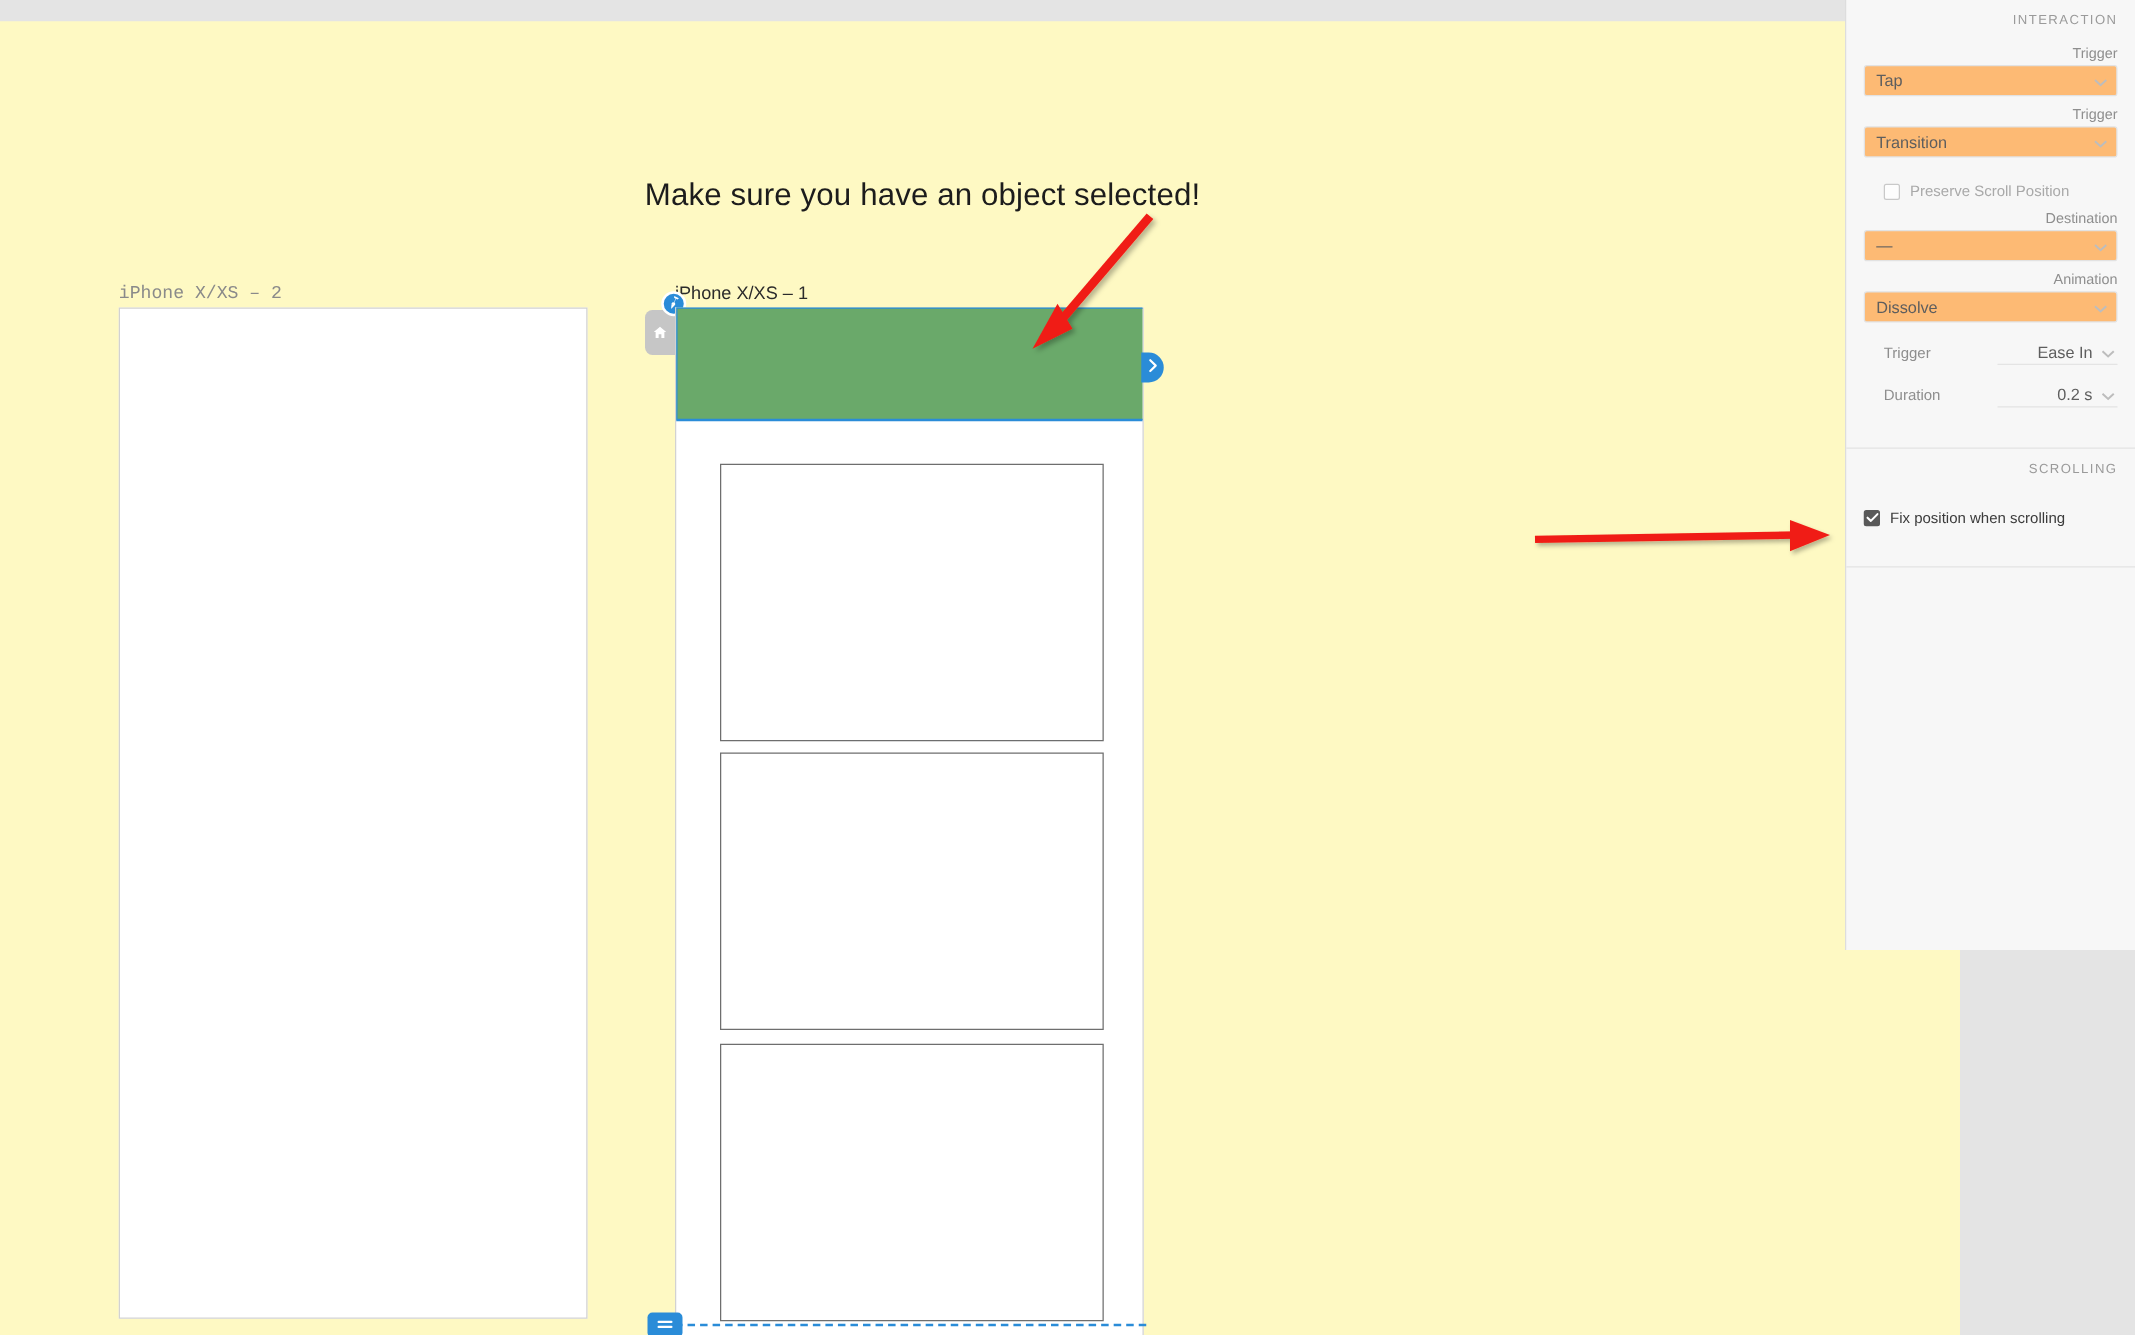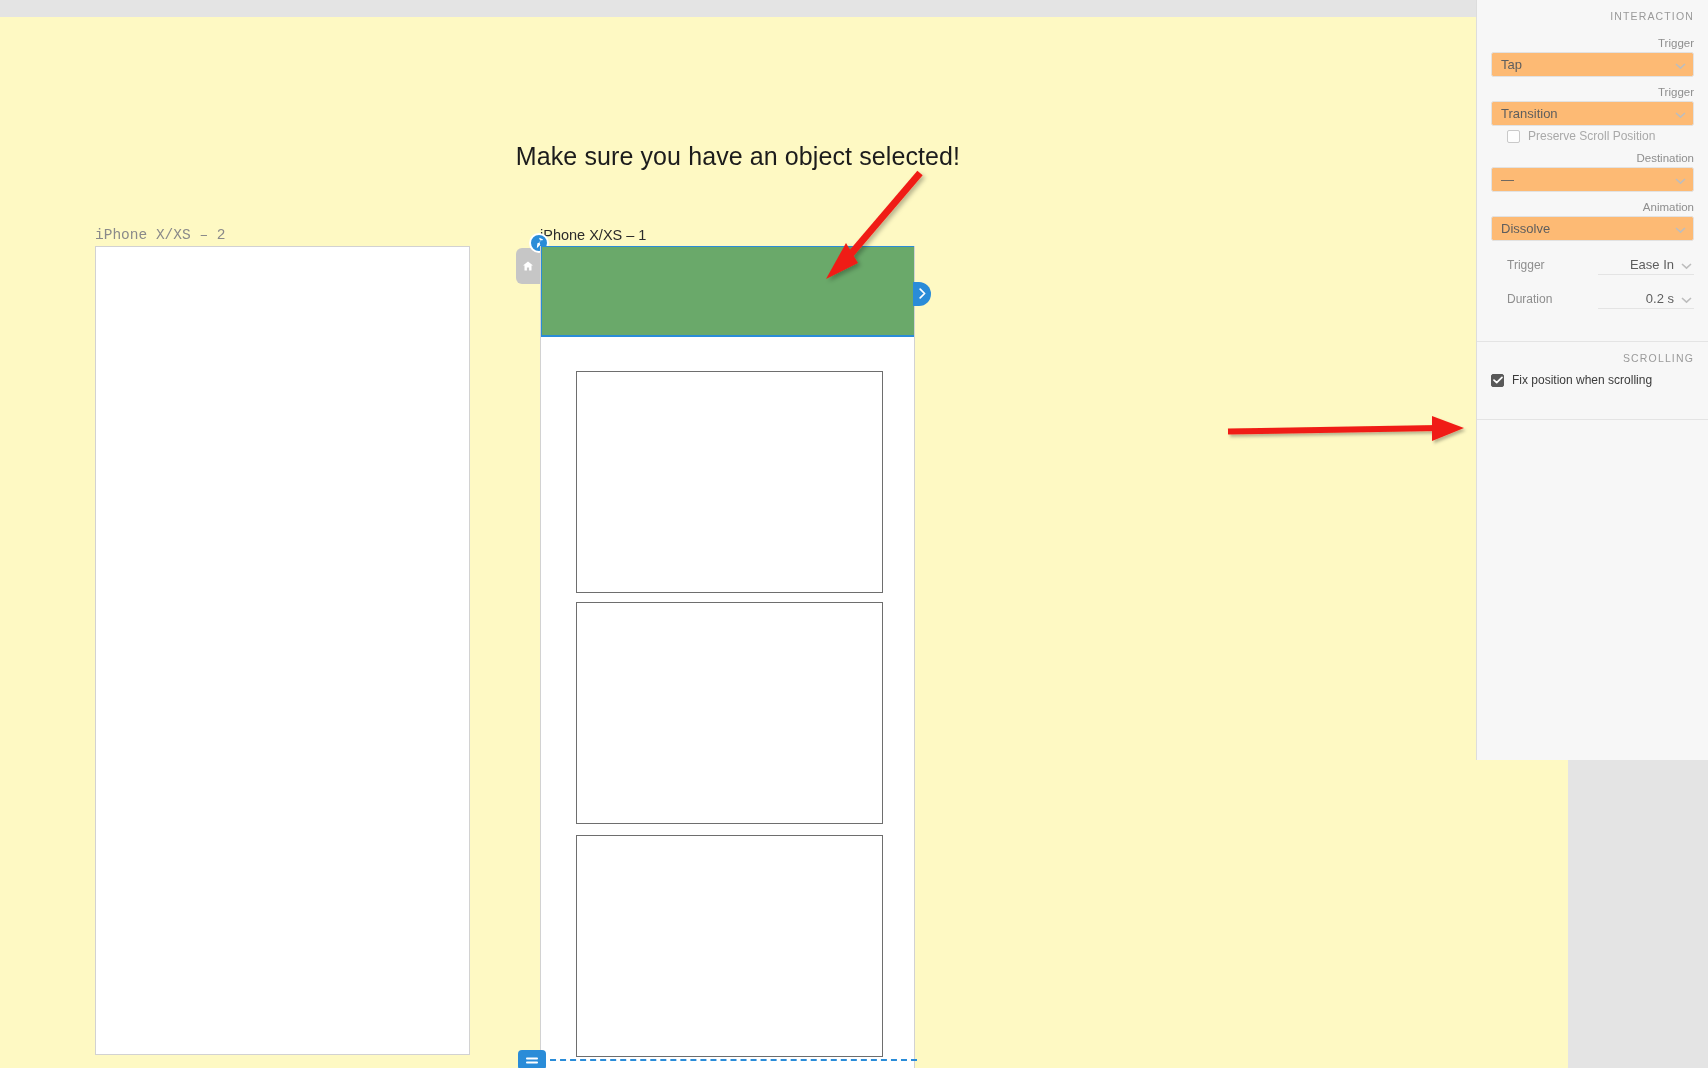--- a/index.html
+++ b/index.html
@@ -160,21 +160,21 @@
   }
   .select .chev {
     position: absolute; right: 7px; top: 50%;
     transform: translateY(-50%);
   }
   .chev-path { stroke: #bdbdbd; stroke-width: 1.6; fill: none; }
 
   .check-row {
     display: flex; align-items: center;
     gap: 8px;
-    margin-top: 3px;
+    margin-top: 20px;
     padding-left: 16px;
   }
   .cbox {
     width: 13px; height: 13px;
     border: 1px solid #c9c9c9;
     border-radius: 2px;
     background: #fdfdfd;
     flex: 0 0 auto;
   }
   .cbox.checked {

